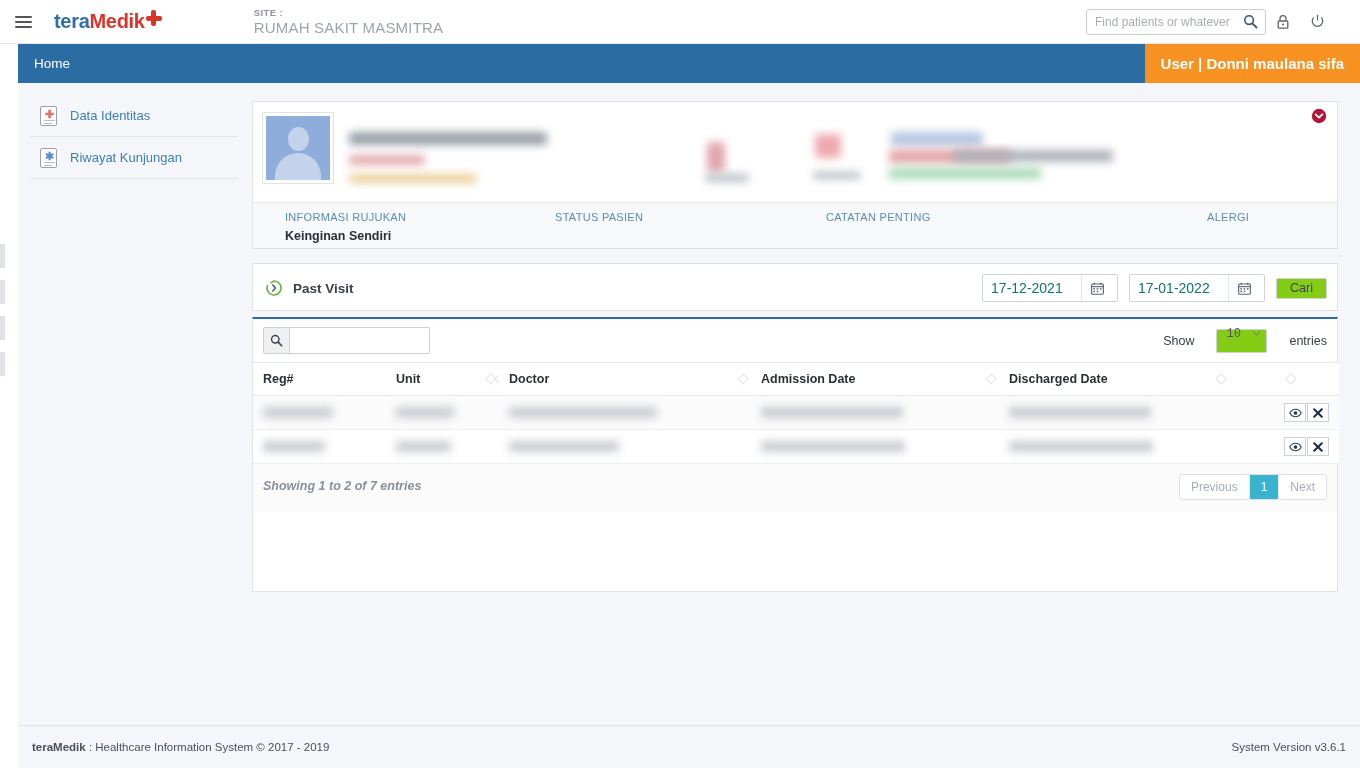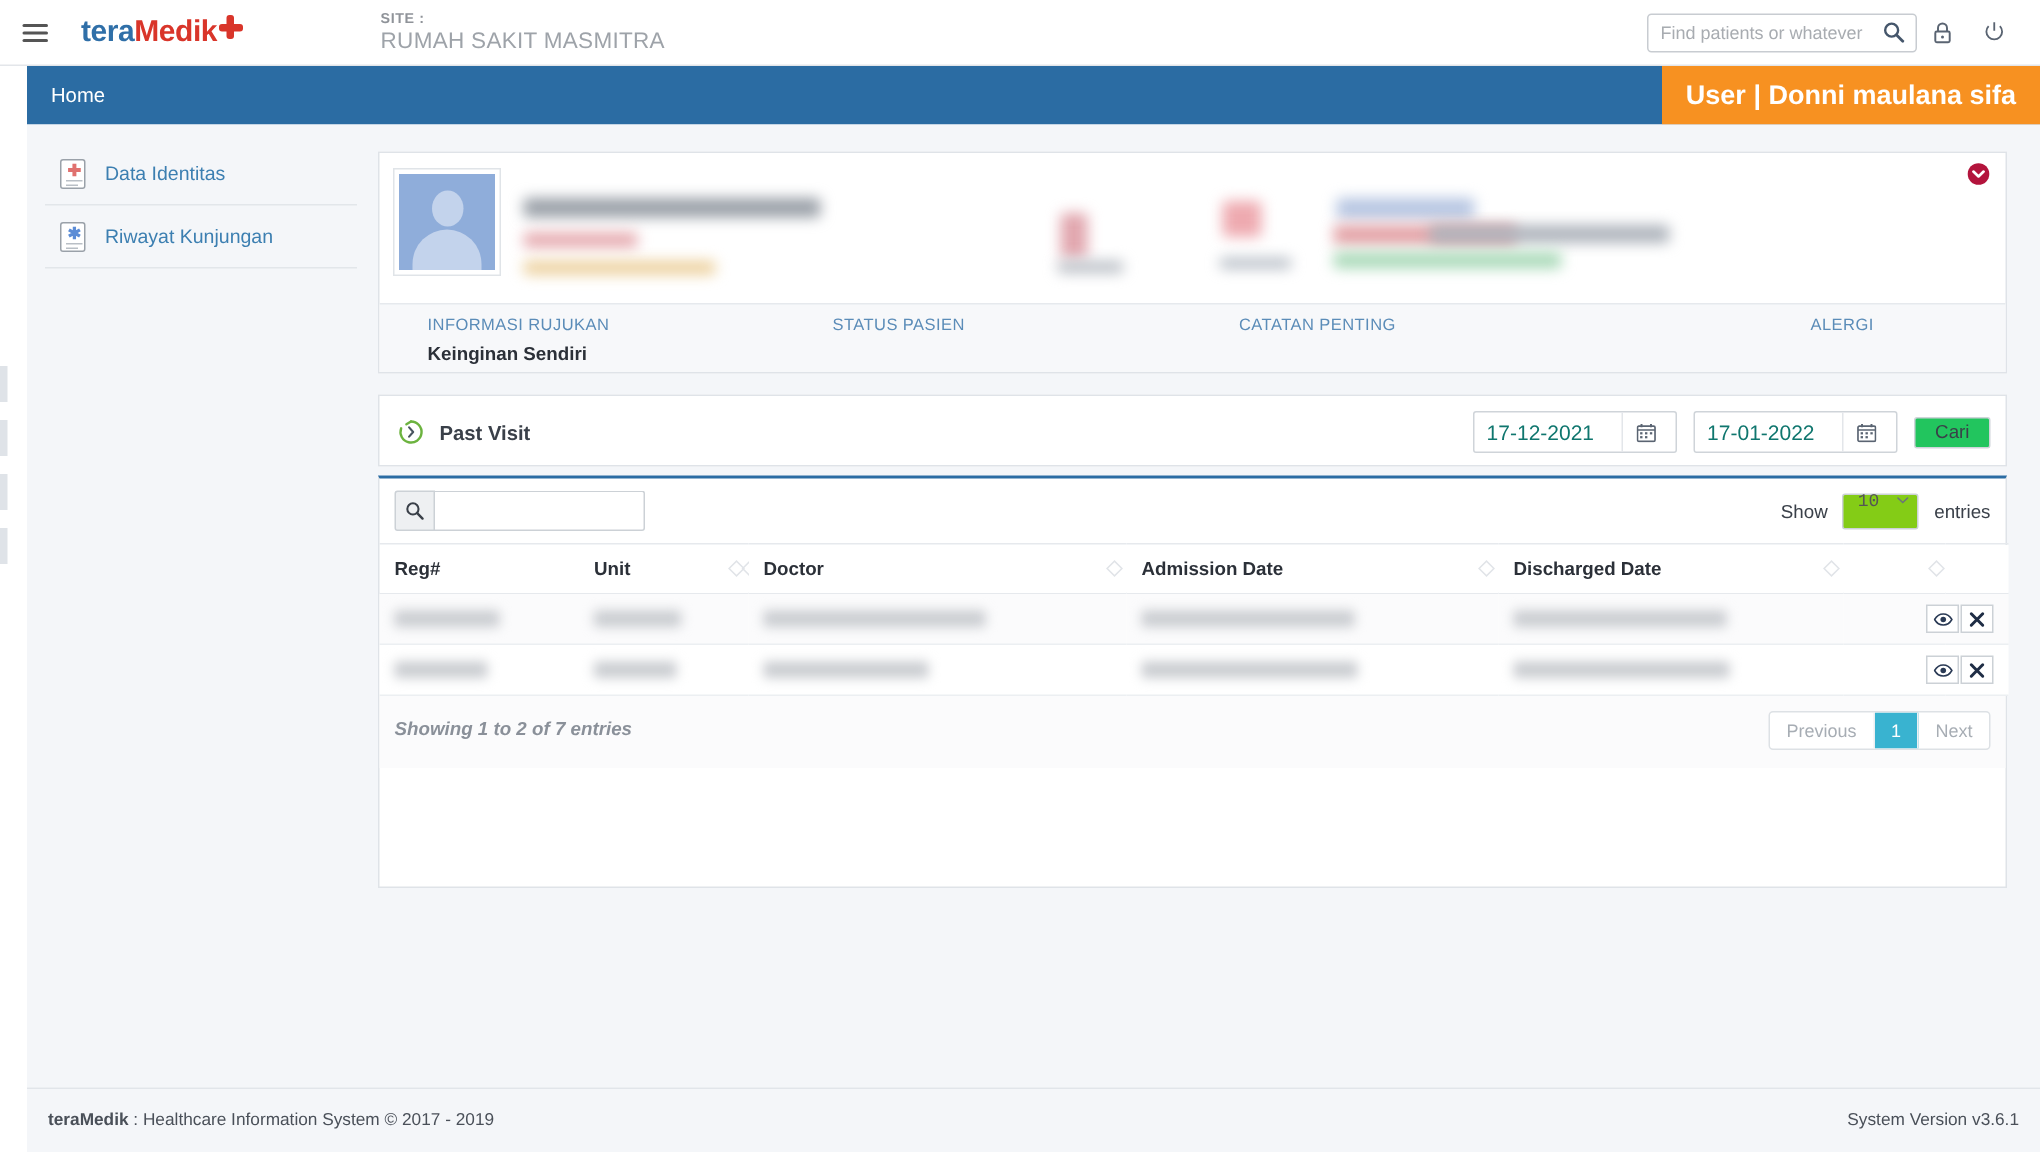--- a/index.html
+++ b/index.html
@@ -44,21 +44,21 @@
 
   .sitebox { margin-left: 92px; line-height: 1.05; }
   .sitebox .site-label {
     font-size: 9.5px; color: #8f9399; letter-spacing: .4px; font-weight: bold;
   }
   .sitebox .site-name {
     font-size: 15px; color: #9ea3a9; margin-top: 2px; letter-spacing: .2px;
   }
 
   .topright {
-    margin-left: auto; display: flex; align-items: center; padding-right: 14px; gap: 0;
+    margin-left: auto; display: flex; align-items: center; padding-right: 26px; gap: 0;
   }
   .searchwrap {
     position: relative; width: 180px; height: 26px;
     border: 1px solid #c8ccd1; border-radius: 3px; background: #fff;
     display: flex; align-items: center;
   }
   .searchwrap input {
     border: 0; outline: 0; background: transparent;
     font-size: 12px; color: #666; width: 150px; height: 24px;
     padding: 0 4px 0 8px; font-family: "Liberation Sans", sans-serif;
@@ -73,21 +73,21 @@
   
   .navbar {
     position: absolute; left: 18px; top: 44px; width: 1342px; height: 39px;
     background: #2b6ca3; display: flex; align-items: center;
   }
   .navbar .navitem {
     color: #fff; font-size: 13.5px; padding: 0 16px; line-height: 39px; cursor: pointer;
   }
   .userbadge {
     margin-left: auto; background: #f79121; color: #fff;
-    font-size: 18px; font-weight: bold; height: 39px; line-height: 39px;
+    font-size: 15px; font-weight: bold; height: 39px; line-height: 39px;
     padding: 0 16px; cursor: pointer; white-space: nowrap;
   }
 
   
   .rail { position: absolute; left: 0; top: 44px; width: 18px; height: 681px; background: #fff; }
   .rail .notch {
     position: absolute; left: 0; width: 5px; background: #dfe3e8;
   }
 
   
@@ -175,21 +175,21 @@
   }
   .dateinput input {
     border: 0; outline: 0; width: 98px; height: 26px; padding-left: 8px;
     font-size: 14px; color: #0f766e; font-family: Liberation Sans, sans-serif; background: transparent;
   }
   .dateinput .cal {
     width: 32px; height: 26px; border-left: 1px solid #e3e6ea;
     display: flex; align-items: center; justify-content: center; cursor: pointer;
   }
   .btn-cari {
-    height: 21px; padding: 0 13px; border: 1px solid #cfd4d9; background: #22c55e;
+    height: 21px; padding: 0 13px; border: 1px solid #cfd4d9; background: #84cc16;
     font-size: 12.5px; color: #3a4049; border-radius: 2px; cursor: pointer;
     font-family: "Liberation Sans", sans-serif;
   }
 
   
   .tpanel {
     left: 234px; top: 234px; width: 1086px; height: 275px;
     border-top: 2px solid #2b6ca3; background: #fff;
   }
   .tp-top { position: relative; height: 43px; }
@@ -200,21 +200,21 @@
     width: 27px; height: 27px; border: 1px solid #ccd1d6; background: #eef0f2;
     display: flex; align-items: center; justify-content: center; border-radius: 2px 0 0 2px;
   }
   .srch-group input {
     width: 140px; height: 27px; border: 1px solid #ccd1d6; border-left: 0;
     border-radius: 0 2px 2px 0; outline: 0; padding: 0 6px;
     font-size: 12.5px; font-family: "Liberation Sans", sans-serif; background: #fff;
   }
   .show-entries {
     position: absolute; right: 10px; top: 10px;
-    display: flex; align-items: center; gap: 10px; font-size: 12.5px; color: #3a4049;
+    display: flex; align-items: center; gap: 22px; font-size: 12.5px; color: #3a4049;
   }
   .fake-select {
     width: 51px; height: 24px; border: 1px solid #ccd1d6; background: #84cc16;
     display: flex; align-items: center; justify-content: space-between;
     padding: 0 5px 15px 9px; border-radius: 2px; cursor: pointer;
     font-size: 12px; color: #555; font-family: Liberation Mono, monospace;
   }
 
   table.dt { width: 100%; border-collapse: collapse; table-layout: fixed; }
   table.dt thead th {

